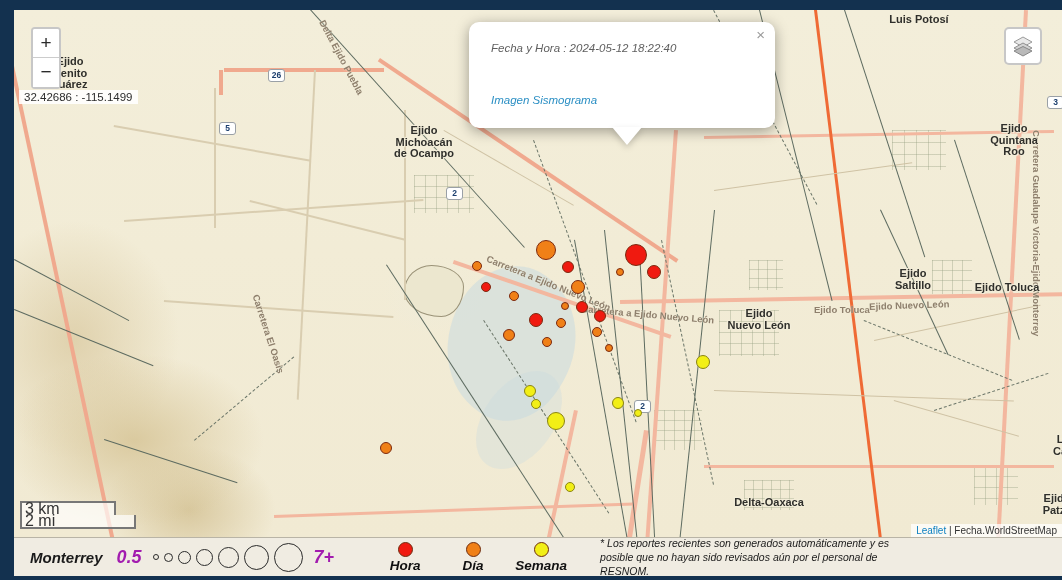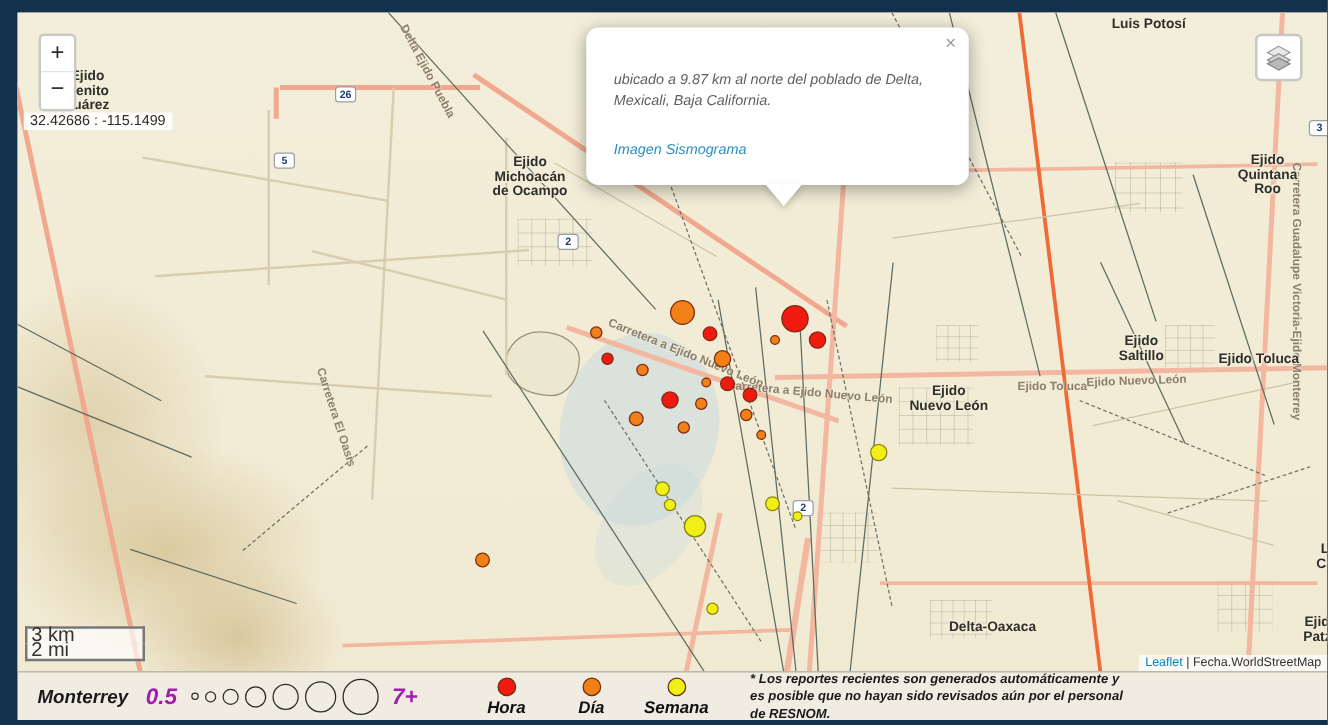--- a/index.html
+++ b/index.html
@@ -163,21 +163,21 @@
   }
   #popup .desc {
     font-style: italic;
     font-size: 11.5px;
     color: #5f5f5f;
     line-height: 16.5px;
     margin-top: 16px;
   }
   #popup .link {
     display: inline-block;
-    margin-top: 25px;
+    margin-top: 37px;
     font-style: italic;
     font-size: 11.5px;
     color: #2b8fc4;
     cursor: pointer;
   }
 
   
   #zoom-ctl {
     position: absolute;
     left: 17px; top: 17px;
@@ -223,21 +223,21 @@
     z-index: 30;
     font-size: 16px;
     color: #333;
   }
   #scalebar div {
     padding: 0 3px;
     background: rgba(255,255,255,.68);
     line-height: 12px;
   }
   #scalebar .km { border: 2px solid #777; border-bottom: none; width: 96px; }
-  #scalebar .mi { border: 2px solid #777; border-top: none; width: 96px; }
+  #scalebar .mi { border: 2px solid #777; border-top: none; width: 116px; }
   #attrib {
     position: absolute;
     right: 0; bottom: 0;
     background: rgba(255,255,255,.75);
     font-size: 10px;
     color: #333;
     padding: 1px 5px;
     z-index: 30;
   }
   #attrib a { color: #0b7fc0; text-decoration: none; }
@@ -273,21 +273,21 @@
   #legend .time-dot {
     width: 15px; height: 15px; border-radius: 50%;
     border: 1px solid #6e2d10;
     margin: 0 auto 1px auto;
   }
   #legend .time-label {
     font-size: 13.5px; font-weight: bold; font-style: italic; color: #111;
   }
   #legend .note-a {
     margin-left: 32px;
-    font-size: 10.5px; font-style: italic; font-weight: bold;
+    font-size: 10.5px; font-style: italic; font-weight: normal;
     color: #1a1a1a; line-height: 14px;
     max-width: 300px;
   }
   #legend .note-b {
     margin-left: 42px;
     font-size: 11px; font-style: italic; font-weight: bold;
     color: #111;
   }
 </style>
 </head>
@@ -402,21 +402,21 @@
             <div>Ejido</div>
             <div>Saltillo</div>
           </div>
           <div class="mlabel" style="left: 993px; top: 272px; transform: translateX(-50%);">
             <div>Ejido Toluca</div>
           </div>
           <div class="mlabel" style="left: 745px; top: 298px; transform: translateX(-50%);">
             <div>Ejido</div>
             <div>Nuevo León</div>
           </div>
-          <div class="mlabel" style="left: 755px; top: 487px; transform: translateX(-50%); margin-left: 25px;">
+          <div class="mlabel" style="left: 755px; top: 487px; transform: translateX(-50%);">
             <div>Delta-Oaxaca</div>
           </div>
           <div class="mlabel" style="left: 1043px; top: 483px; transform: translateX(-50%);">
             <div>Ejido</div>
             <div>Patzc</div>
           </div>
           <div class="mlabel" style="left: 1046px; top: 424px; transform: translateX(-50%);">
             <div>L</div>
             <div>Ca</div>
           </div>
@@ -446,21 +446,21 @@
           <div class="quake q-semana" style="left: 510px; top: 375px; width: 12px; height: 12px;"></div>
           <div class="quake q-semana" style="left: 517px; top: 389px; width: 10px; height: 10px;"></div>
           <div class="quake q-semana" style="left: 533px; top: 402px; width: 18px; height: 18px;"></div>
           <div class="quake q-semana" style="left: 598px; top: 387px; width: 12px; height: 12px;"></div>
           <div class="quake q-semana" style="left: 620px; top: 399px; width: 8px; height: 8px;"></div>
           <div class="quake q-semana" style="left: 551px; top: 472px; width: 10px; height: 10px;"></div>
         </div>
 
       <div id="popup">
         <div class="close">×</div>
-        <div class="desc">ubicado a 9.87 km al norte del poblado de Delta, Mexicali, Baja California.</div>
+        <div class="meta">Fecha y Hora : 2024-05-12 18:22:40</div>
         <div class="link">Imagen Sismograma</div>
         <div class="tail"></div>
       </div>
 
       <div id="zoom-ctl">
         <div>+</div>
         <div>−</div>
       </div>
       <div id="coords">32.42686 : -115.1499</div>
 

